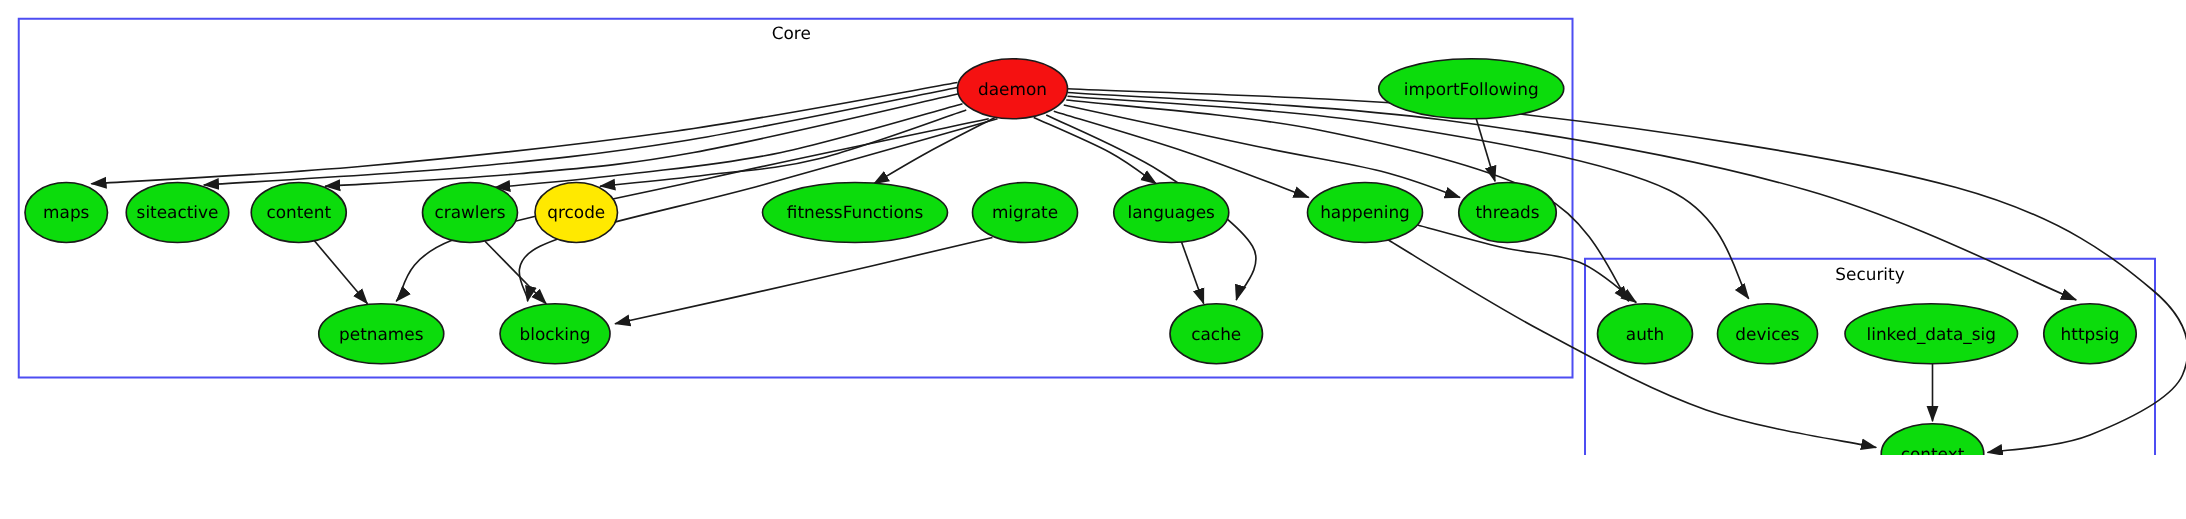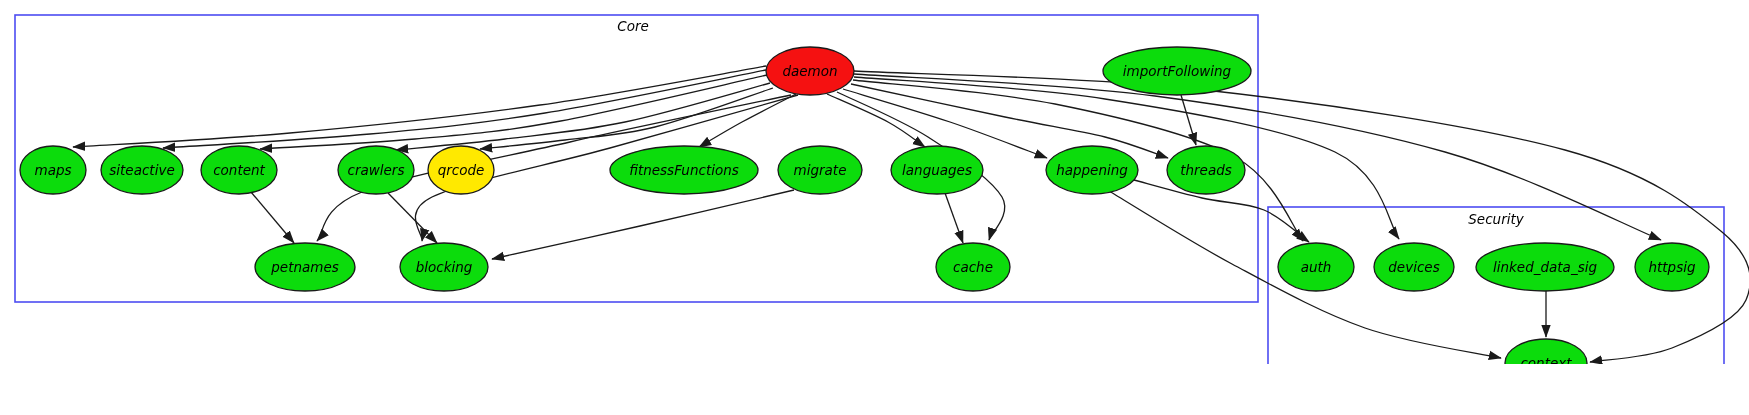--- a/index.html
+++ b/index.html
@@ -1,17 +1,17 @@
 <!DOCTYPE html>
 <html><head>
 <meta charset="utf-8">
 <style>
   html,body{margin:0;padding:0;background:#ffffff;}
   .stage{position:relative;width:1749px;height:364px;background:#ffffff;overflow:hidden;
-         font-family:"DejaVu Sans","Liberation Sans",sans-serif;font-style:italic;}
+         font-family:"DejaVu Sans","Liberation Sans",sans-serif;}
   svg text{font-family:"DejaVu Sans","Liberation Sans",sans-serif;font-size:13.5px;fill:#000;}
 </style>
 </head>
 <body>
 
 <div class="stage">
   <svg width="1749" height="415" viewBox="0 0 1749 415" xmlns="http://www.w3.org/2000/svg">
       <defs>
         <marker id="arrow" markerUnits="userSpaceOnUse" markerWidth="13" markerHeight="11" viewBox="0 0 12 10" refX="11.3" refY="5" orient="auto">
           <path d="M0,0.6 L12,5 L0,9.4 z" fill="#1a1a1a"></path>

